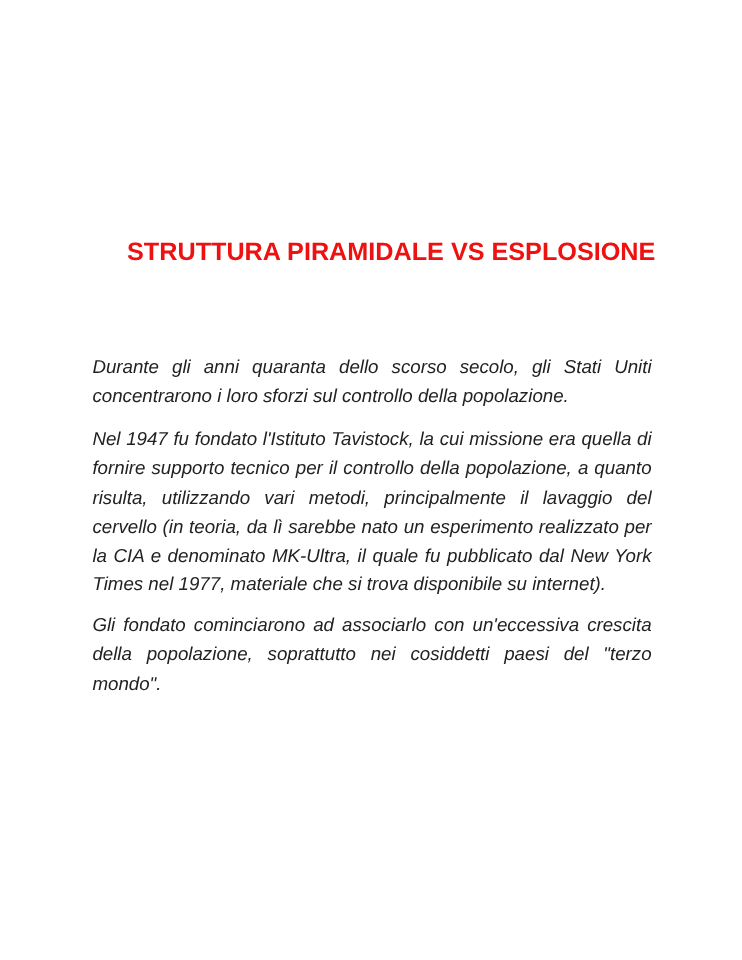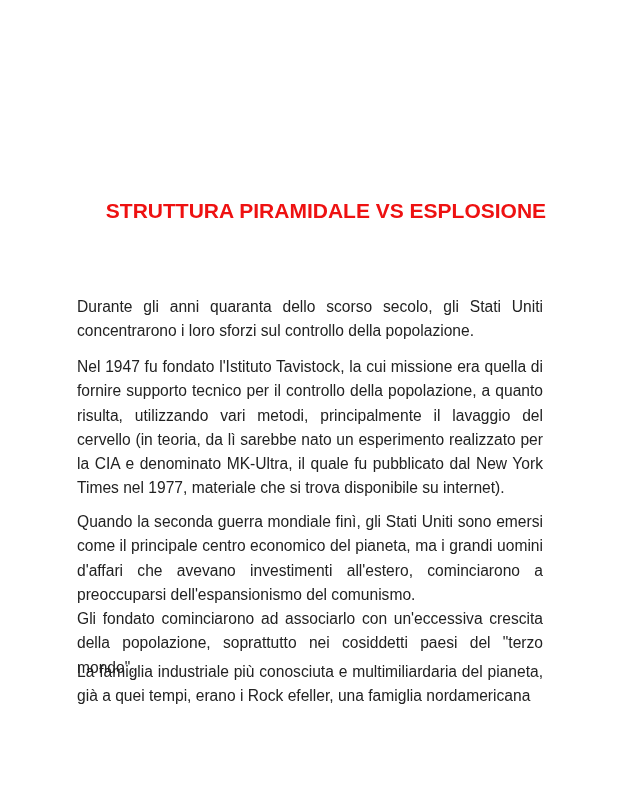--- a/index.html
+++ b/index.html
@@ -36,34 +36,33 @@
     .title span { display: block; }
     .body-text {
       position: absolute;
       left: 77px;
       width: 466px;
       color: #222222;
       font-size: 15.6px;
       line-height: 24.3px;
       text-align: justify;
       margin: 0;
+      font-style: italic;
     }
     .p1 { top: 295px; }
     .p2 { top: 355px; }
     .p3 { top: 510px; }
     .p4 { top: 660px; }
   </style>
 </head>
 <body>
 
 <div class="page">
   <h1 class="title">
     <span>STRUTTURA PIRAMIDALE VS ESPLOSIONE</span>
   </h1>
 
   <p class="body-text p1">Durante gli anni quaranta dello scorso secolo, gli Stati Uniti concentrarono i loro sforzi sul controllo della popolazione.</p>
   <p class="body-text p2">Nel 1947 fu fondato l'Istituto Tavistock, la cui missione era quella di fornire supporto tecnico per il controllo della popolazione, a quanto risulta, utilizzando vari metodi, principalmente il lavaggio del cervello (in teoria, da lì sarebbe nato un esperimento realizzato per la CIA e denominato MK-Ultra, il quale fu pubblicato dal New York Times nel 1977, materiale che si trova disponibile su internet).</p>
   <div class="body-text p3">
-    <p style="margin:0">Quando la seconda guerra mondiale finì, gli Stati Uniti sono emersi come il principale centro economico del pianeta, ma i grandi uomini d'affari che avevano investimenti all'estero, cominciarono a preoccuparsi dell'espansionismo del comunismo.</p>
     <p style="margin:0">Gli fondato cominciarono ad associarlo con un'eccessiva crescita della popolazione, soprattutto nei cosiddetti paesi del "terzo mondo".</p>
   </div>
-  <p class="body-text p4">La famiglia industriale più conosciuta e multimiliardaria del pianeta, già a quei tempi, erano i Rock efeller, una famiglia nordamericana</p>
 </div>
 
 </body></html>

